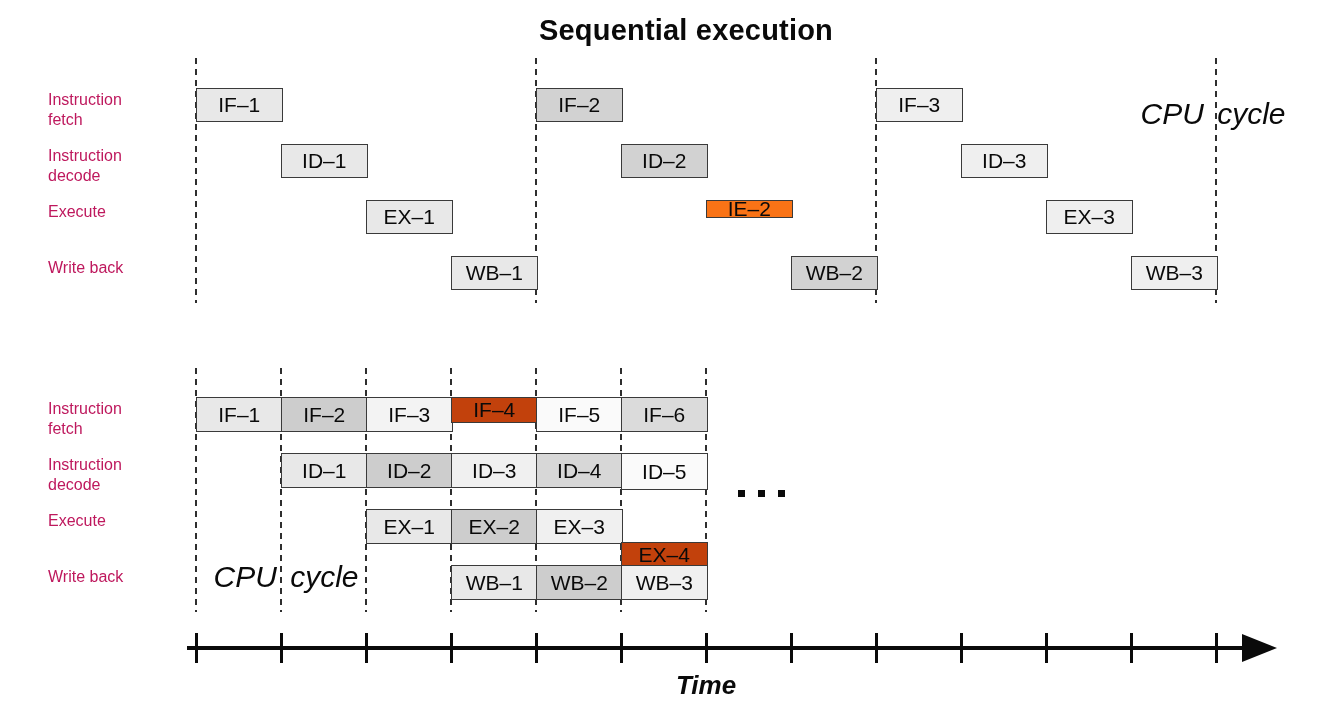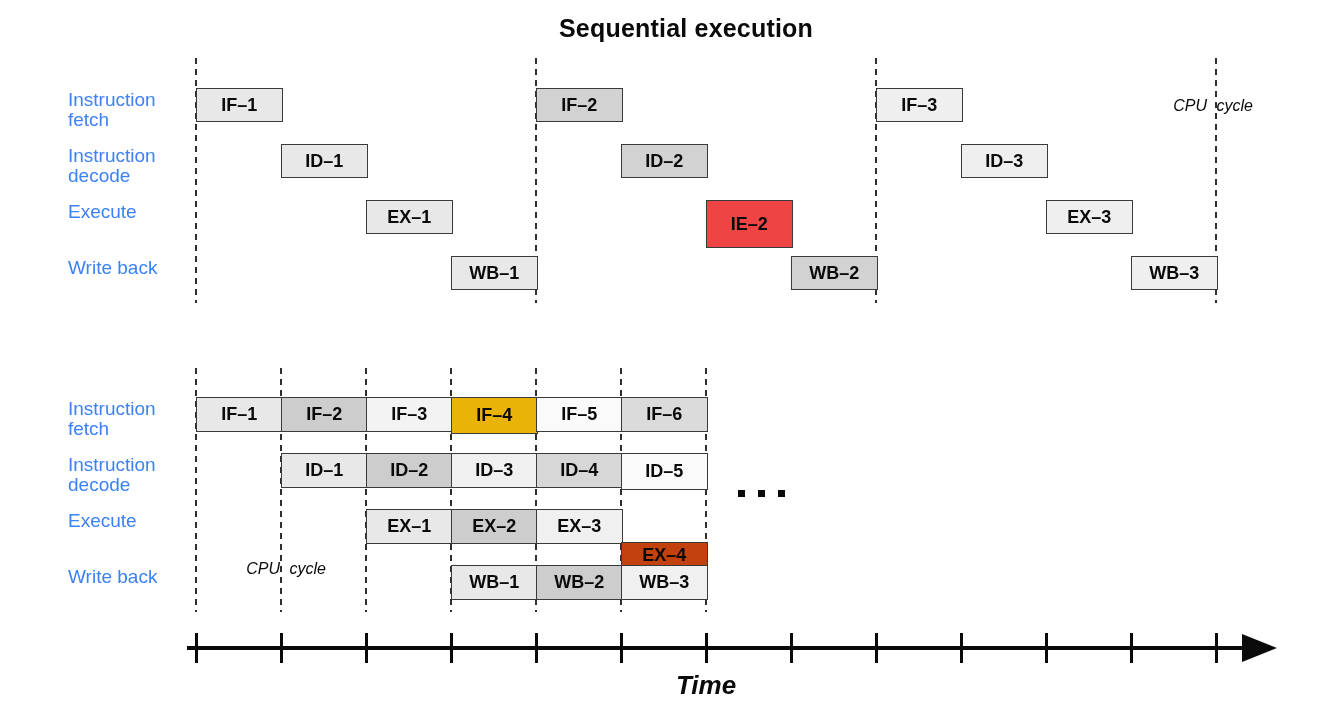--- a/index.html
+++ b/index.html
@@ -11,49 +11,49 @@
     font-family: "Liberation Sans", sans-serif;
     color: var(--text-color, #0a0a0a);
     overflow: hidden;
   }
   .section { position: absolute; left: 0; top: 0; width: 100%; height: 100%; }
 
   .section-title {
     position: absolute;
     transform: translateX(-50%);
     font-weight: bold;
-    font-size: 25px;
+    font-size: 29px;
     letter-spacing: 0.2px;
     white-space: nowrap;
   }
   .cpu-cycle {
     position: absolute;
     transform: translateX(-50%);
     font-style: italic;
+    font-size: 30px;
+    word-spacing: 5px;
+    white-space: nowrap;
+  }
+  .row-label {
+    position: absolute;
+    left: 48px;
     font-size: 16px;
-    word-spacing: 5px;
-    white-space: nowrap;
-  }
-  .row-label {
-    position: absolute;
-    left: 68px;
-    font-size: 19px;
     line-height: 20px;
-    color: #3b82f6;
+    color: #be185d;
     white-space: nowrap;
   }
   .stage-box {
     position: absolute;
     box-sizing: border-box;
     border: 1.5px solid var(--box-border, #3a3a3a);
     display: flex;
     align-items: center;
     justify-content: center;
-    font-weight: bold;
-    font-size: 18px;
+    font-weight: normal;
+    font-size: 21px;
     white-space: nowrap;
   }
   .dash-line {
     position: absolute;
     width: 2px;
     background: repeating-linear-gradient(to bottom, var(--dash-color, #2e2e2e) 0 6px, transparent 6px 11px);
   }
   .ellipsis { position: absolute; display: flex; gap: 13px; }
   .ellipsis .dot { width: 7px; height: 7px; background: #0a0a0a; }
   .sr-only {
@@ -101,21 +101,21 @@
   <div class="dash-line" style="left: 195px; top: 58px; height: 245px;"></div>
       <div class="dash-line" style="left: 535px; top: 58px; height: 245px;"></div>
       <div class="dash-line" style="left: 875px; top: 58px; height: 245px;"></div>
       <div class="dash-line" style="left: 1215px; top: 58px; height: 245px;"></div>
       <div class="stage-box" style="left: 196px; top: 88px; width: 86.5px; height: 34px; background: rgb(232, 232, 232);">IF–1</div>
       <div class="stage-box" style="left: 281px; top: 144px; width: 86.5px; height: 34px; background: rgb(232, 232, 232);">ID–1</div>
       <div class="stage-box" style="left: 366px; top: 200px; width: 86.5px; height: 34px; background: rgb(232, 232, 232);">EX–1</div>
       <div class="stage-box" style="left: 451px; top: 256px; width: 86.5px; height: 34px; background: rgb(232, 232, 232);">WB–1</div>
       <div class="stage-box" style="left: 536px; top: 88px; width: 86.5px; height: 34px; background: rgb(210, 210, 210);">IF–2</div>
       <div class="stage-box" style="left: 621px; top: 144px; width: 86.5px; height: 34px; background: rgb(210, 210, 210);">ID–2</div>
-      <div class="stage-box" style="left: 706px; top: 200px; width: 86.5px; height: 48px; background: #ef4444;">IE–2</div>
+      <div class="stage-box" style="left: 706px; top: 200px; width: 86.5px; height: 18px; background: #f97316;">IE–2</div>
       <div class="stage-box" style="left: 791px; top: 256px; width: 86.5px; height: 34px; background: rgb(210, 210, 210);">WB–2</div>
       <div class="stage-box" style="left: 876px; top: 88px; width: 86.5px; height: 34px; background: rgb(239, 239, 239);">IF–3</div>
       <div class="stage-box" style="left: 961px; top: 144px; width: 86.5px; height: 34px; background: rgb(239, 239, 239);">ID–3</div>
       <div class="stage-box" style="left: 1046px; top: 200px; width: 86.5px; height: 34px; background: rgb(239, 239, 239);">EX–3</div>
       <div class="stage-box" style="left: 1131px; top: 256px; width: 86.5px; height: 34px; background: rgb(239, 239, 239);">WB–3</div>
       <div class="row-label" style="top: 90px;">
         <div>Instruction</div>
         <div>fetch</div>
       </div>
       <div class="row-label" style="top: 146px;">
@@ -141,21 +141,21 @@
   <div class="dash-line" style="left: 195px; top: 368px; height: 244px;"></div>
       <div class="dash-line" style="left: 280px; top: 368px; height: 244px;"></div>
       <div class="dash-line" style="left: 365px; top: 368px; height: 244px;"></div>
       <div class="dash-line" style="left: 450px; top: 368px; height: 244px;"></div>
       <div class="dash-line" style="left: 535px; top: 368px; height: 244px;"></div>
       <div class="dash-line" style="left: 620px; top: 368px; height: 244px;"></div>
       <div class="dash-line" style="left: 705px; top: 368px; height: 244px;"></div>
       <div class="stage-box" style="left: 196px; top: 397px; width: 86.5px; height: 35px; background: rgb(232, 232, 232);">IF–1</div>
       <div class="stage-box" style="left: 281px; top: 397px; width: 86.5px; height: 35px; background: rgb(205, 205, 205);">IF–2</div>
       <div class="stage-box" style="left: 366px; top: 397px; width: 86.5px; height: 35px; background: rgb(243, 243, 243);">IF–3</div>
-      <div class="stage-box" style="left: 451px; top: 397px; width: 86.5px; height: 37px; background: #eab308;">IF–4</div>
+      <div class="stage-box" style="left: 451px; top: 397px; width: 86.5px; height: 26px; background: #c2410c;">IF–4</div>
       <div class="stage-box" style="left: 536px; top: 397px; width: 86.5px; height: 35px; background: rgb(250, 250, 250);">IF–5</div>
       <div class="stage-box" style="left: 621px; top: 397px; width: 86.5px; height: 35px; background: rgb(219, 219, 219);">IF–6</div>
       <div class="stage-box" style="left: 281px; top: 453px; width: 86.5px; height: 35px; background: rgb(232, 232, 232);">ID–1</div>
       <div class="stage-box" style="left: 366px; top: 453px; width: 86.5px; height: 35px; background: rgb(205, 205, 205);">ID–2</div>
       <div class="stage-box" style="left: 451px; top: 453px; width: 86.5px; height: 35px; background: rgb(240, 240, 240);">ID–3</div>
       <div class="stage-box" style="left: 536px; top: 453px; width: 86.5px; height: 35px; background: rgb(215, 215, 215);">ID–4</div>
       <div class="stage-box" style="left: 621px; top: 453px; width: 86.5px; height: 37px; background: rgb(250, 250, 250);">ID–5</div>
       <div class="stage-box" style="left: 366px; top: 509px; width: 86.5px; height: 35px; background: rgb(232, 232, 232);">EX–1</div>
       <div class="stage-box" style="left: 451px; top: 509px; width: 86.5px; height: 35px; background: rgb(205, 205, 205);">EX–2</div>
       <div class="stage-box" style="left: 536px; top: 509px; width: 86.5px; height: 35px; background: rgb(240, 240, 240);">EX–3</div>

